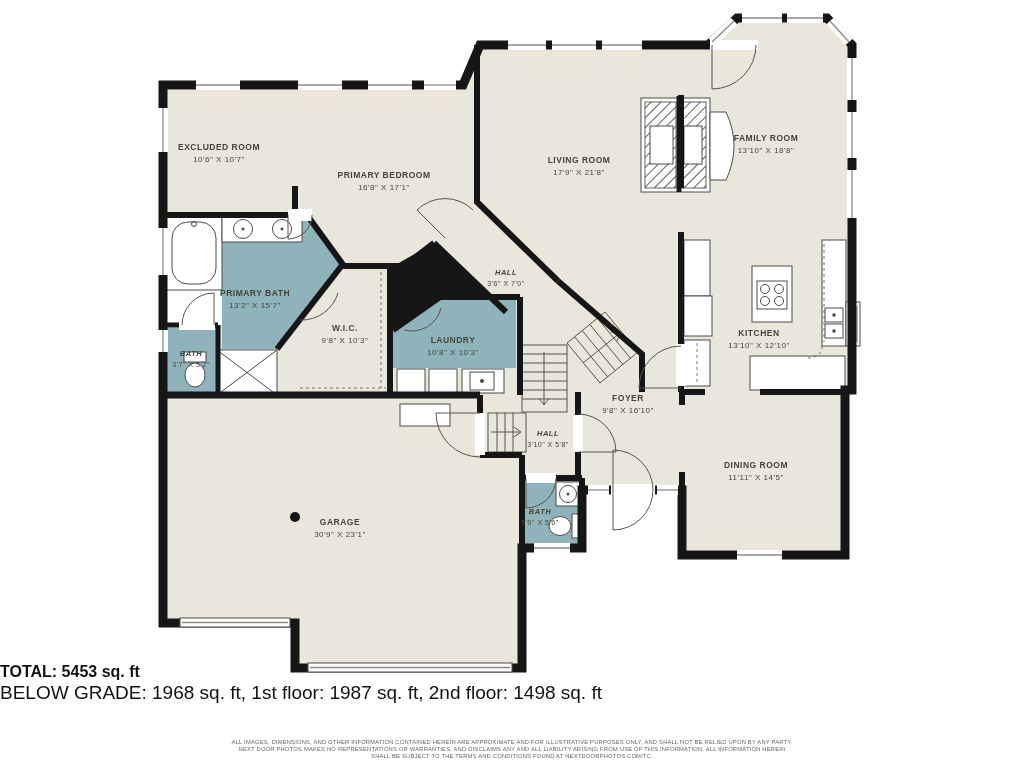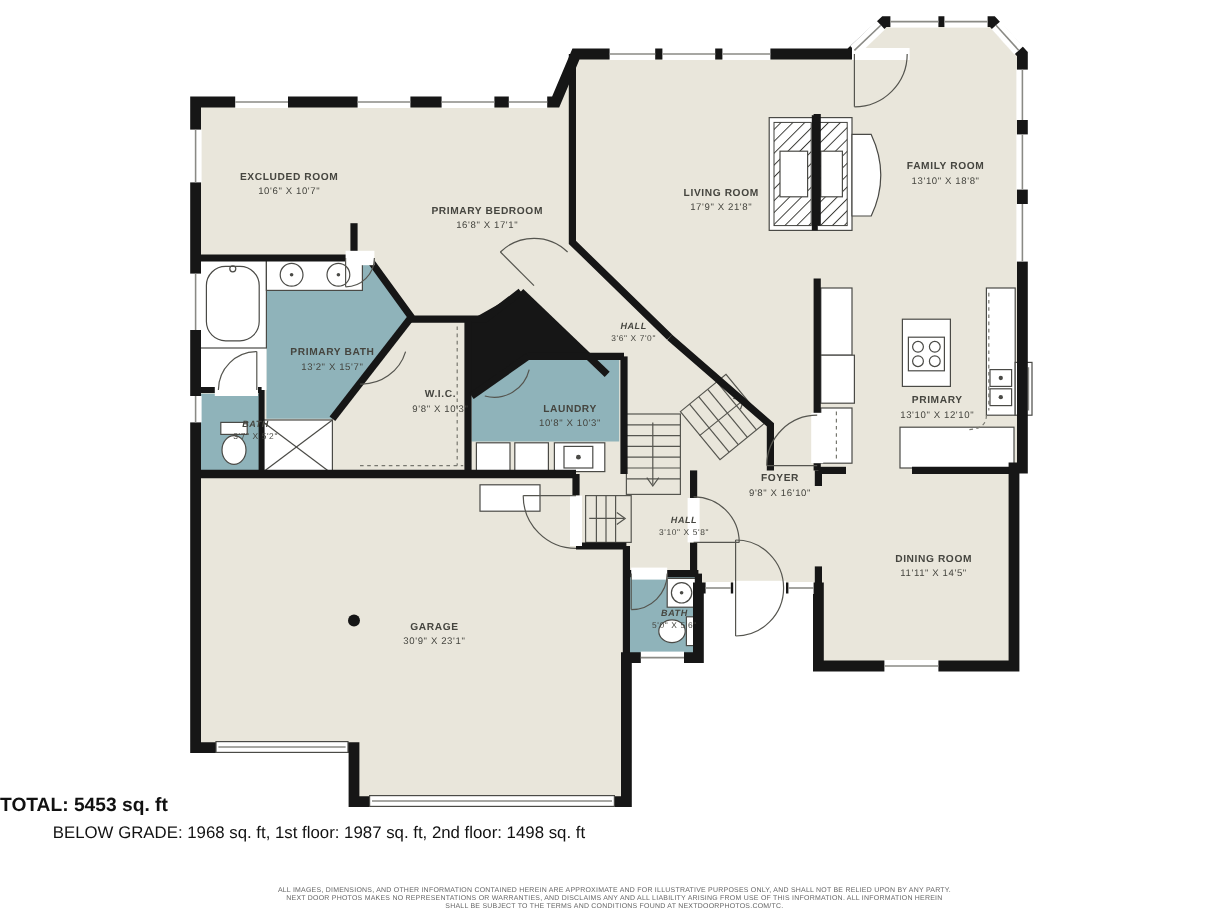--- a/index.html
+++ b/index.html
@@ -17,28 +17,28 @@
   .fx{fill:#fff;stroke:#4a4a46;stroke-width:1;}
   .fx-l{fill:none;stroke:#4a4a46;stroke-width:1;}
   .gap{fill:#fff;stroke:none;}
   .win{fill:#fff;stroke:none;}
   .winline{stroke:#8a8a85;stroke-width:1.3;}
   .arc{fill:none;stroke:#55554f;stroke-width:1;}
   .dash{fill:none;stroke:#77776f;stroke-width:1;stroke-dasharray:3 3;}
   .tread{stroke:#55554f;stroke-width:1;fill:none;}
   .room-label{position:absolute;transform:translate(-50%,-50%);text-align:center;
       color:var(--labelcol,#45453f);display:flex;flex-direction:column;gap:3px;
-      white-space:nowrap;letter-spacing:.5px;padding-left:44px;}
+      white-space:nowrap;letter-spacing:.5px;}
   .room-label .rname{font-size:8.5px;font-weight:700;}
   .room-label .rdims{font-size:8px;font-weight:400;}
   .room-label.small .rname{font-size:7.5px;font-style:italic;}
   .room-label.small .rdims{font-size:7px;}
   .summary{position:absolute;left:0;right:0;top:663px;color:#111;}
   .summary .s1{font-size:16px;font-weight:700;margin-bottom:3px;}
-  .summary .s2{font-size:14px;font-weight:400;line-height:18px;margin-left:44px;}
+  .summary .s2{font-size:19px;font-weight:400;line-height:18px;}
   .fineprint{position:absolute;left:0;right:0;top:739px;text-align:center;color:#666;
       font-size:5.8px;line-height:7px;letter-spacing:.2px;}
 </style>
 </head>
 <body>
 
 <div class="stage" style="--wall: #161616; --roomfill: #e9e6db; --wet: #8fb3ba; --labelcol: #45453f;">
 
 <svg width="1024" height="768" viewBox="0 0 1024 768">
   <defs>
@@ -327,21 +327,21 @@
     </div>
 <div class="room-label" style="left:345px;top:334px">
       <span class="rname">W.I.C.</span>
       <span class="rdims">9'8" X 10'3"</span>
     </div>
 <div class="room-label" style="left:453px;top:346px">
       <span class="rname">LAUNDRY</span>
       <span class="rdims">10'8" X 10'3"</span>
     </div>
 <div class="room-label" style="left:759px;top:339px">
-      <span class="rname">PRIMARY</span>
+      <span class="rname">KITCHEN</span>
       <span class="rdims">13'10" X 12'10"</span>
     </div>
 <div class="room-label" style="left:628px;top:404px">
       <span class="rname">FOYER</span>
       <span class="rdims">9'8" X 16'10"</span>
     </div>
 <div class="room-label small" style="left:548px;top:438px">
       <span class="rname">HALL</span>
       <span class="rdims">3'10" X 5'8"</span>
     </div>

